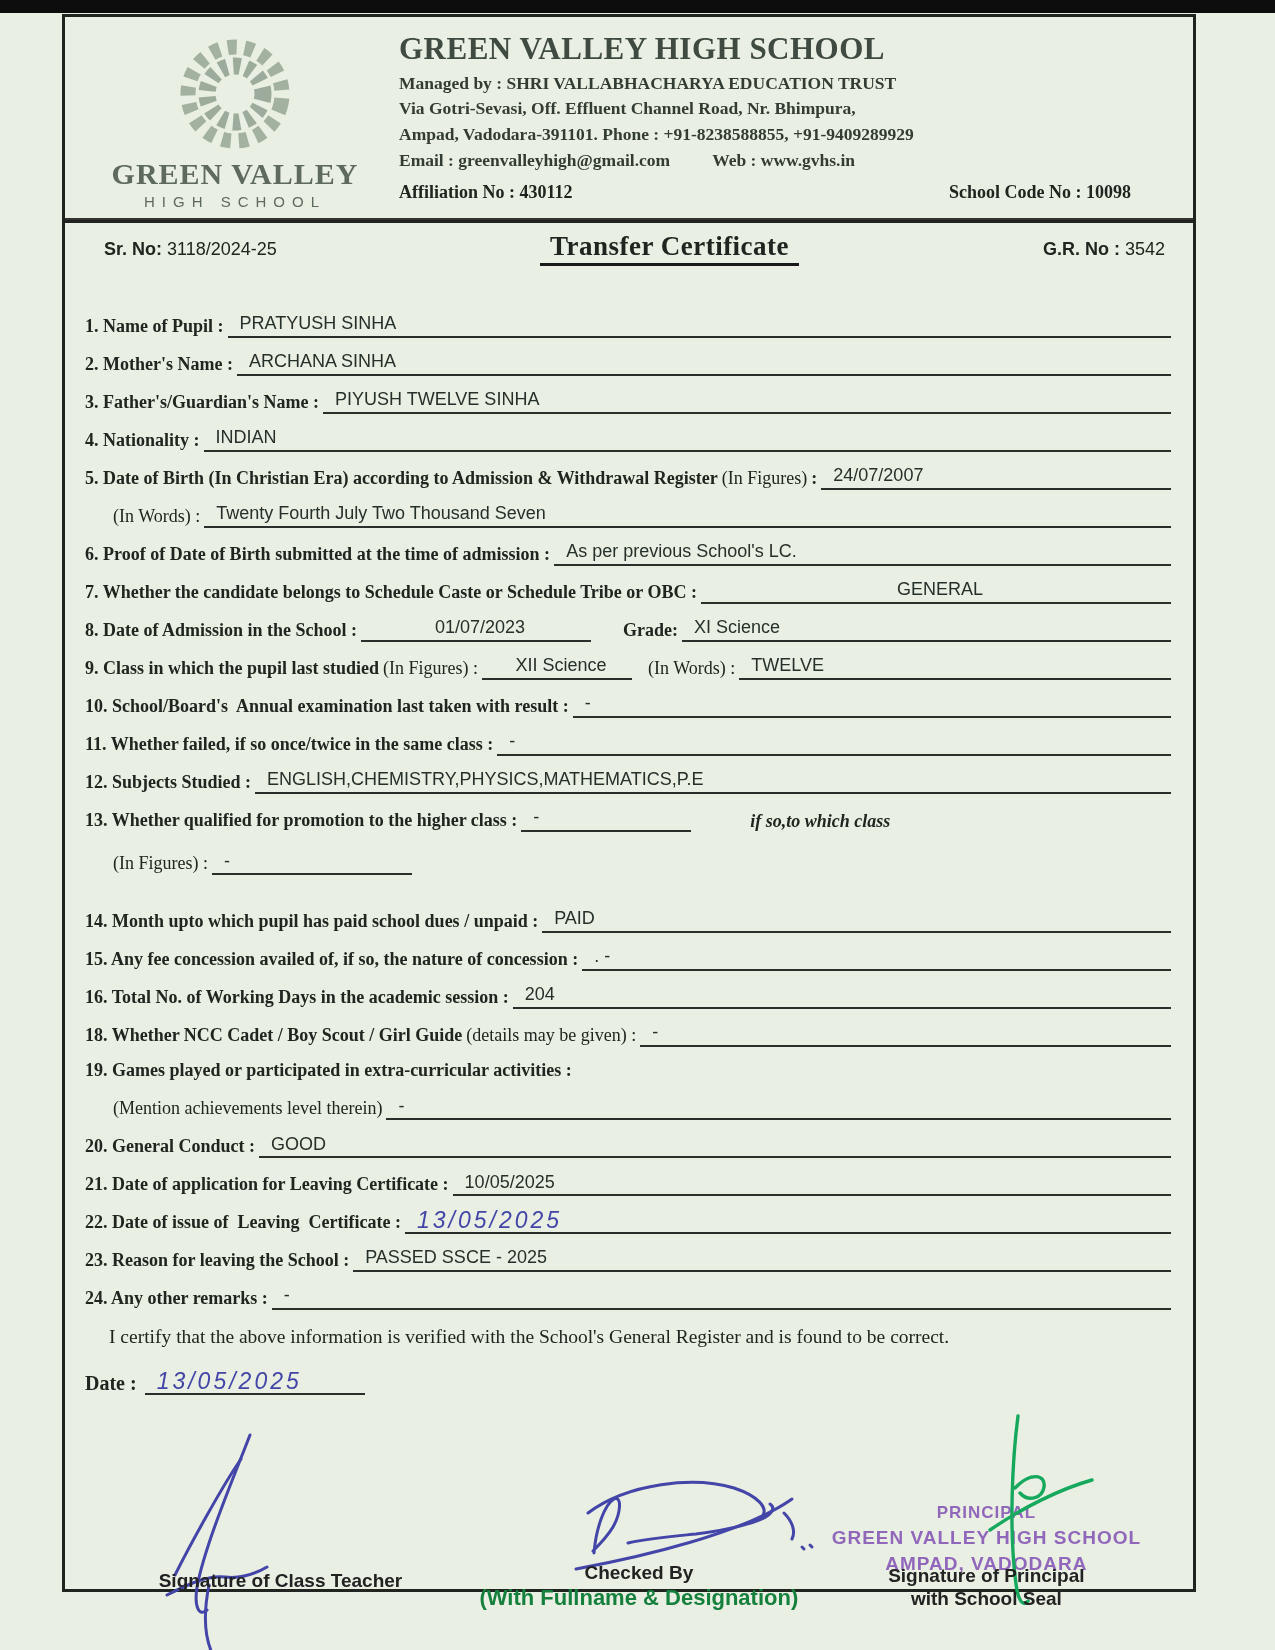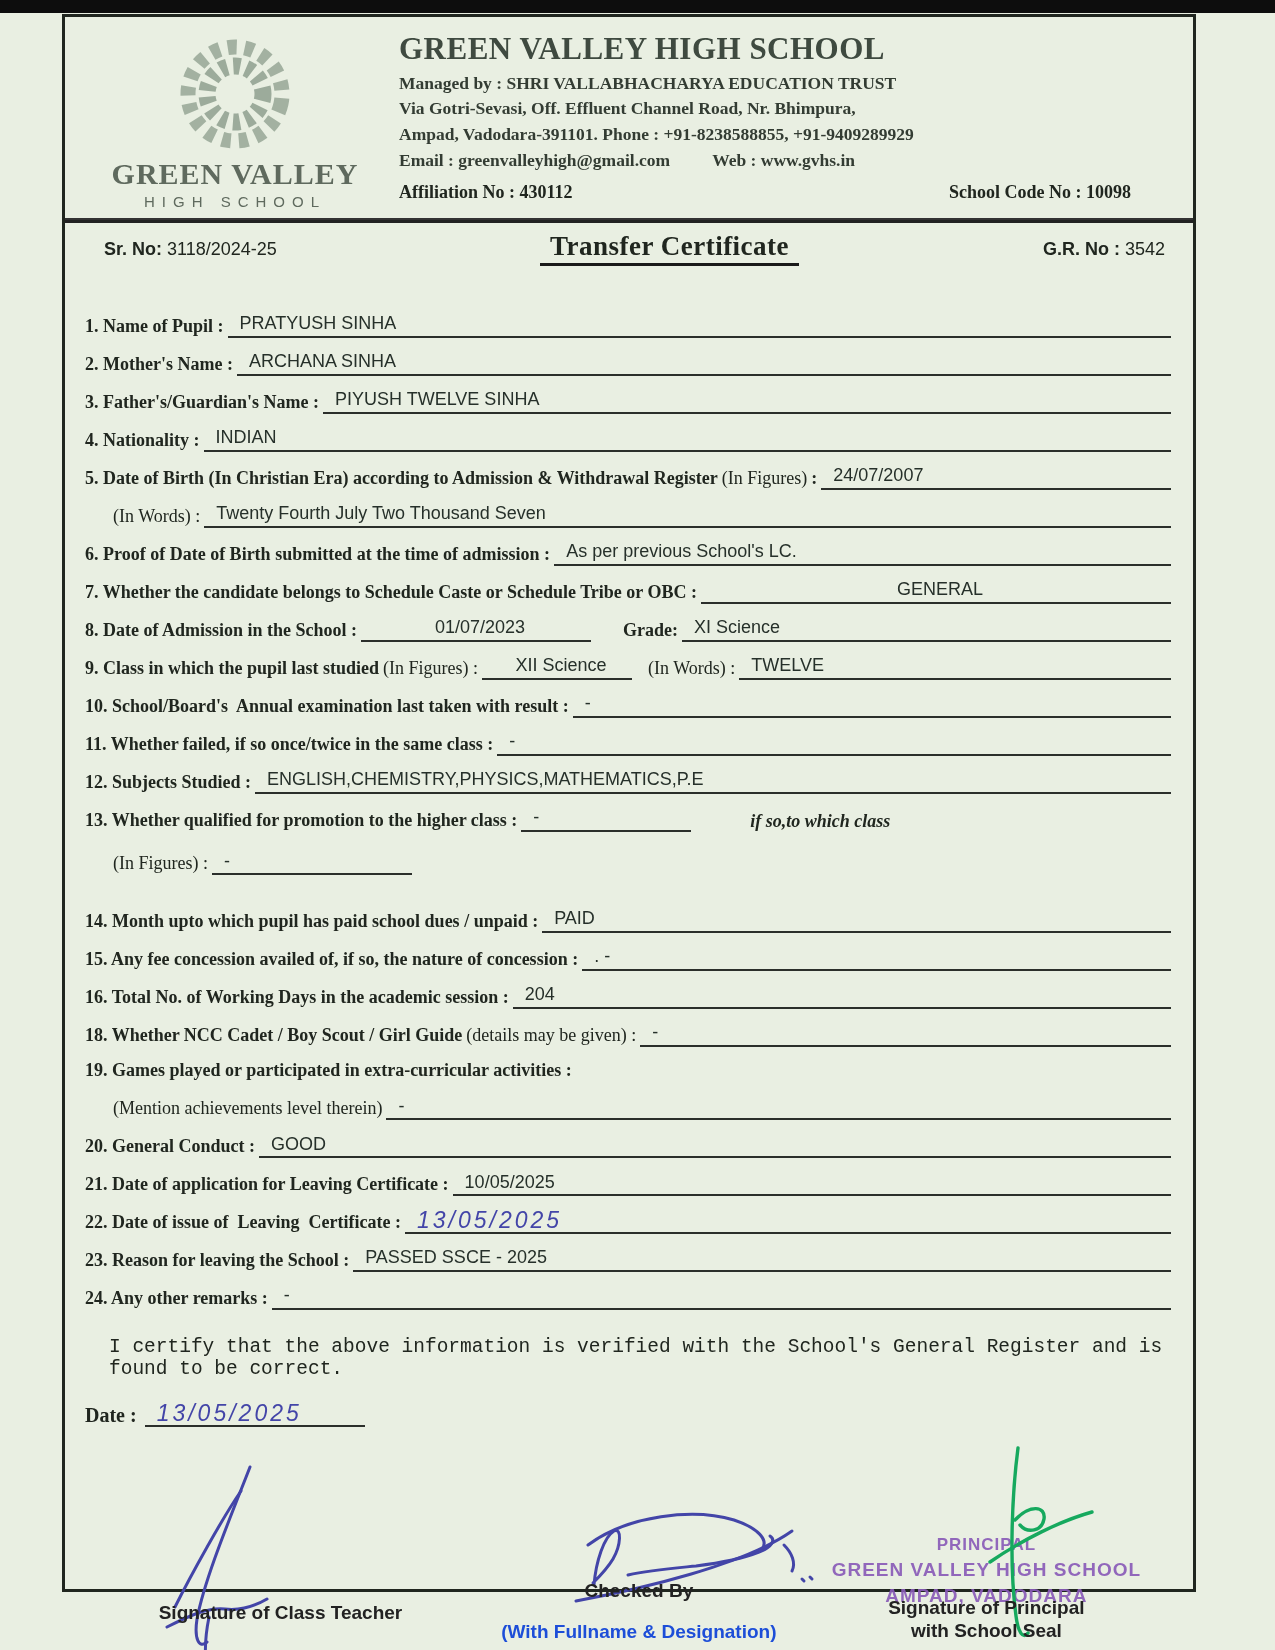--- a/index.html
+++ b/index.html
@@ -40,31 +40,31 @@
   .frow{display:flex;align-items:flex-end;margin-top:12.5px;min-height:23px;column-gap:4px;}
   .lbl{font-weight:bold;font-size:18px;white-space:pre;flex-shrink:0;line-height:1.2;}
   .lblr{font-size:18px;white-space:pre;flex-shrink:0;line-height:1.2;}
   .it{font-weight:bold;font-style:italic;font-size:18px;white-space:pre;}
   .val,.hand{border-bottom:2px solid var(--line);font-family:"Liberation Sans",sans-serif;
       font-size:18px;color:var(--value_ink);padding:0 4px 1px 12px;white-space:pre;line-height:1.25;}
   .hand{font-size:23px;font-style:italic;letter-spacing:3px;color:var(--pen_blue);padding-bottom:0;line-height:1;}
   .grow{flex:1;}
 
   
-  .certify{margin-top:26px;font-size:19.5px;padding-left:24px;font-family:Liberation Mono, monospace;}
+  .certify{margin-top:16px;font-size:19.5px;padding-left:24px;}
   .date-row{margin-top:22px;display:flex;align-items:flex-end;}
   .date-row .dlbl{font-weight:bold;font-size:20px;margin-right:8px;}
   .date-row .hand{width:220px;border-bottom:2px solid var(--line);}
 
   
   .sig-row{position:relative;margin-top:6px;height:218px;display:flex;font-family:"Liberation Sans",sans-serif;}
   .sig-col{position:relative;display:flex;flex-direction:column;justify-content:flex-end;align-items:center;}
   .c1{width:36%;} .c2{width:30%;} .c3{width:34%;}
   .sig-label{font-weight:bold;font-size:19px;color:#222;line-height:1.2;text-align:center;position:relative;z-index:3;}
-  .sig-sub{font-weight:bold;font-size:19px;color:#1d4ed8;text-align:center;position:relative;z-index:3;margin-top:18px;}
+  .sig-sub{font-weight:bold;font-size:22px;color:#15803d;text-align:center;position:relative;z-index:3;margin-top:0;}
   .c1 .sig-label{margin-bottom:26px;}
   .c2 .sig-sub{margin-bottom:8px;}
   .c3 .sig-label{margin-bottom:0;}
   .c3 .pad{margin-bottom:8px;}
   .sig-svg{position:absolute;pointer-events:none;}
   .svg1{left:60px;bottom:-38px;}
   .svg2{left:60px;bottom:28px;}
   .svg3{left:140px;bottom:-8px;z-index:2;}
   .stamp{position:absolute;left:0;right:0;bottom:42px;text-align:center;color:var(--stamp_purple);
       font-weight:bold;letter-spacing:1px;opacity:.92;z-index:1;line-height:1.35;}

